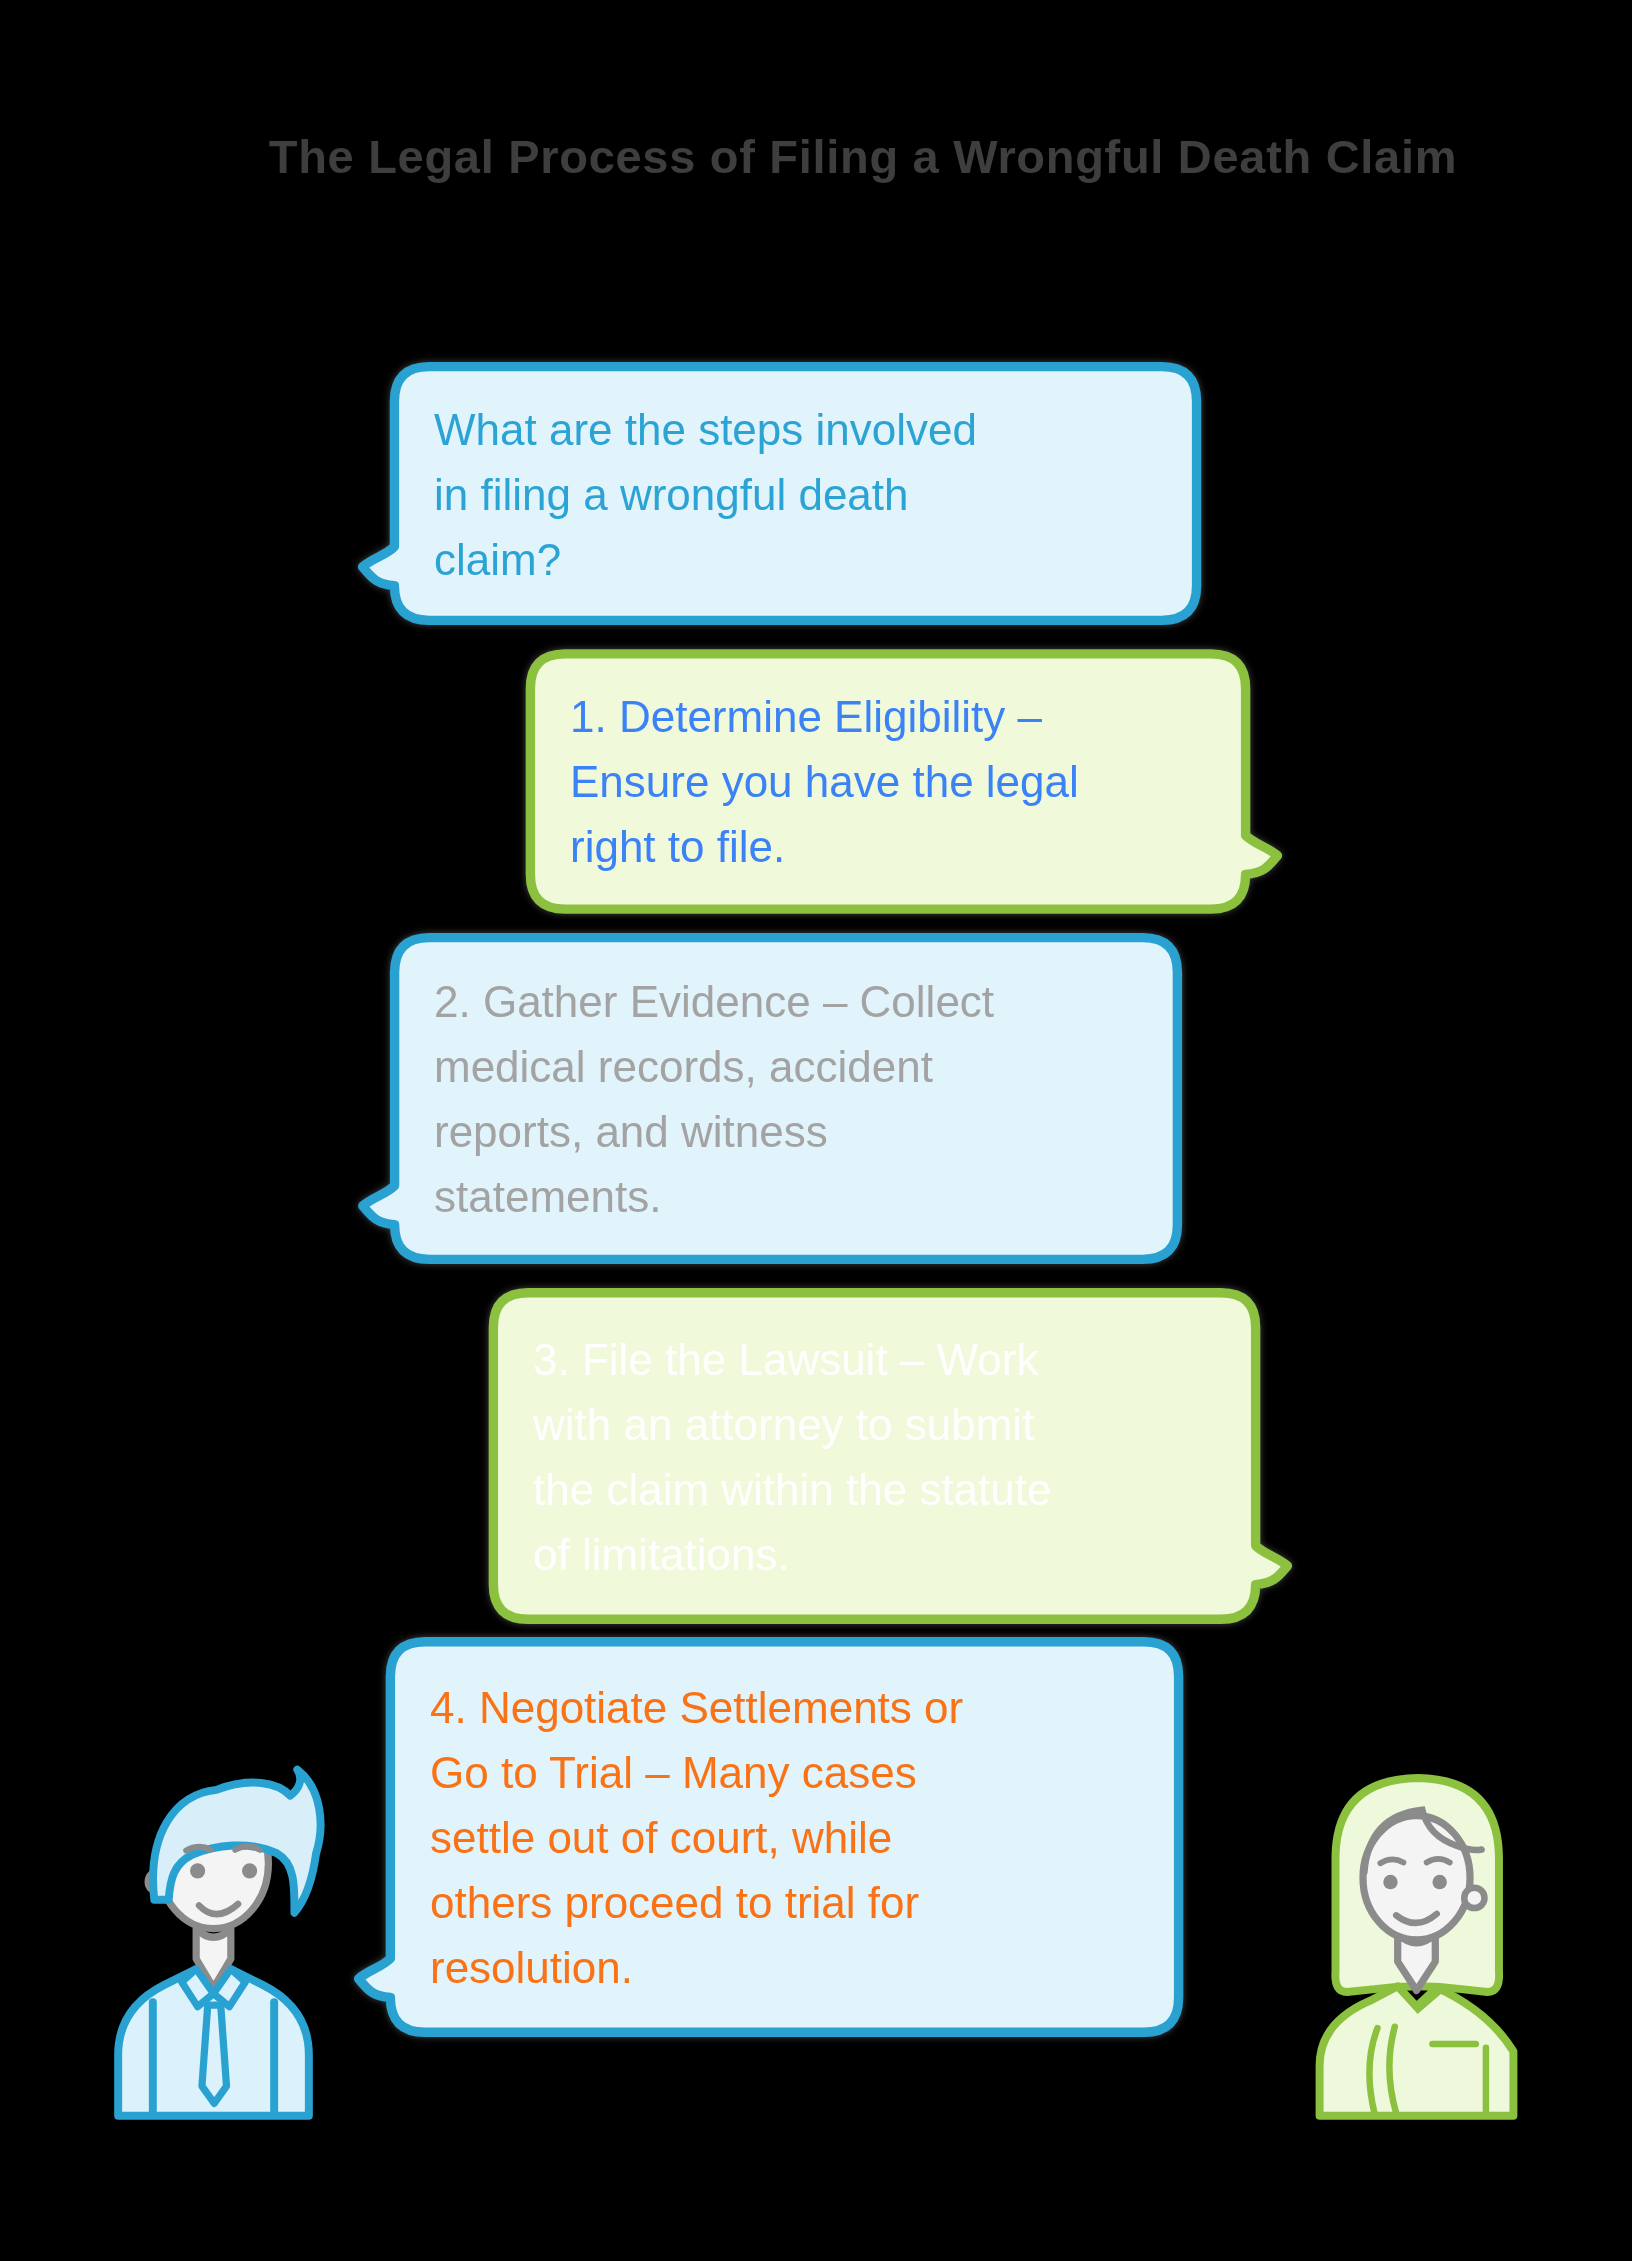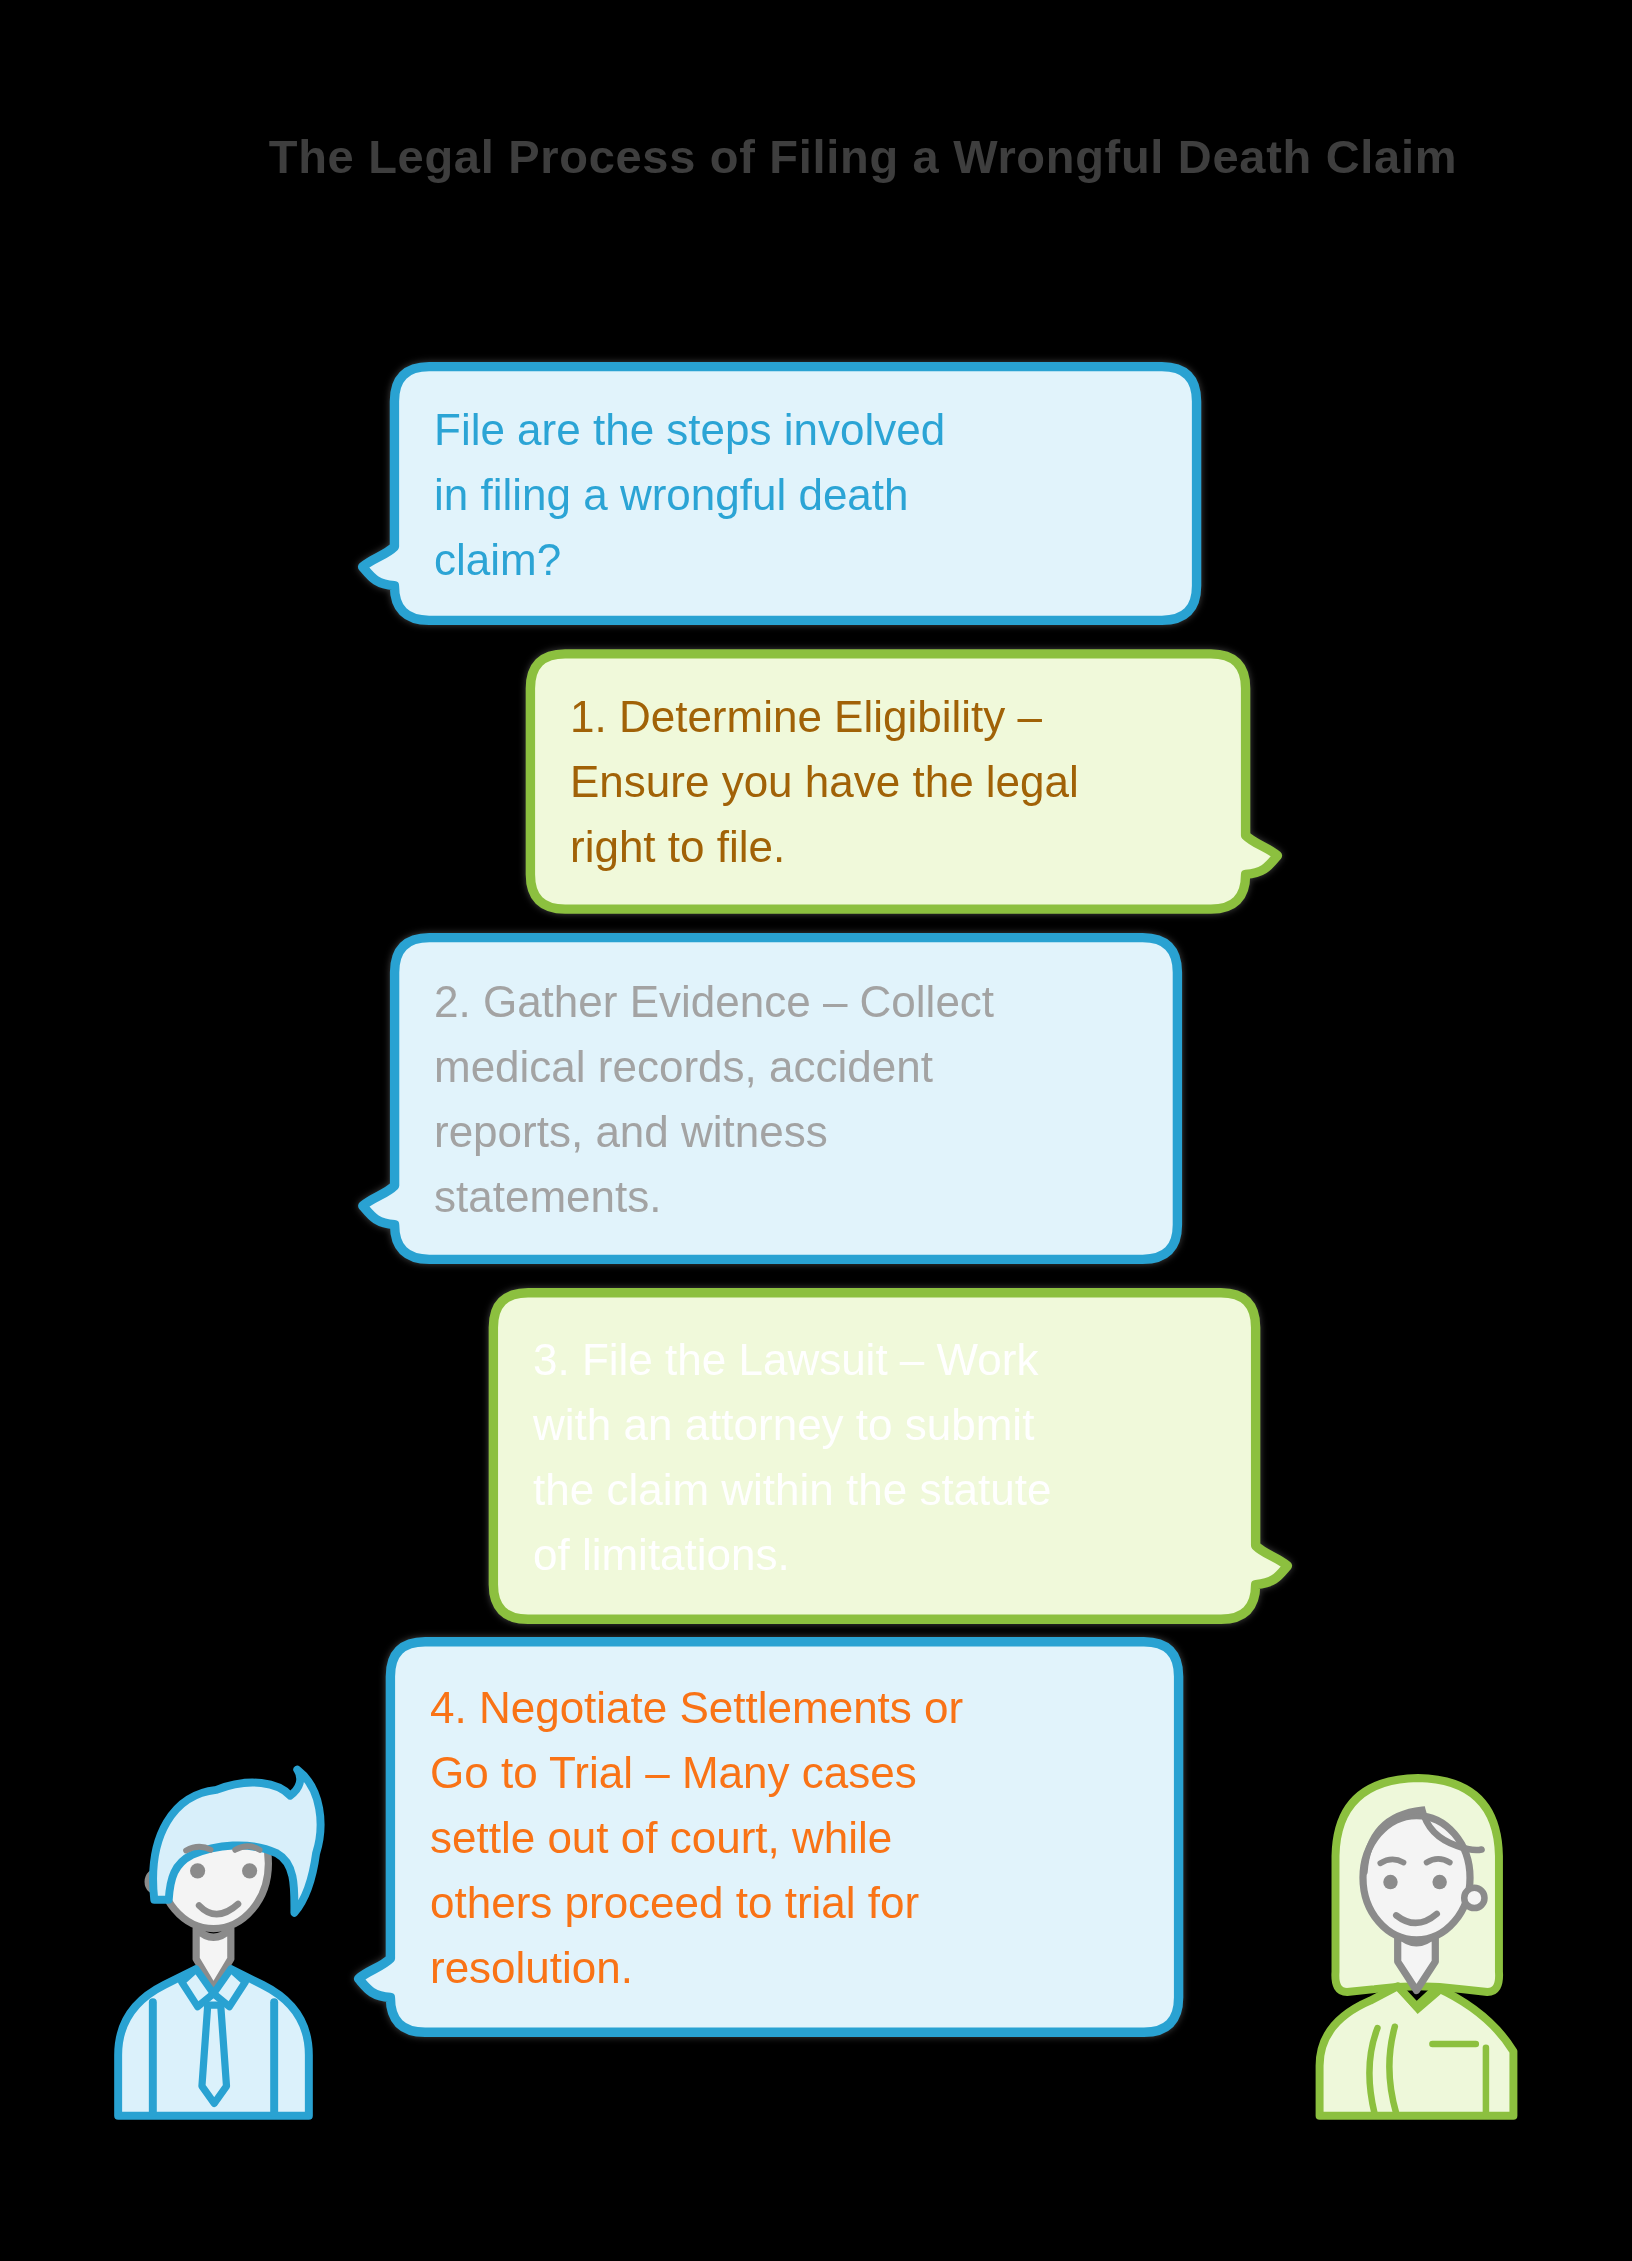--- a/index.html
+++ b/index.html
@@ -36,33 +36,33 @@
 
 <div class="title" style="color: rgb(62, 62, 62);">The Legal Process of Filing a Wrongful Death Claim</div>
 
 <div class="bubble" style="left:394px;top:367px;width:802px;height:254px">
     <svg class="bubble-shape" width="889" height="271" viewBox="-60 -12 1230 375">
       <path d="M48 0 H1062 Q1110 0 1110 48 V303 Q1110 351 1062 351 H48 Q0 351 0 303
          C-26 301 -32 291 -44 277
          C-30 265 -12 261 0 249
          V48 Q0 0 48 0 Z" fill="#e1f3fb" stroke="#29a2d2" stroke-width="13" stroke-linejoin="round"></path>
     </svg>
-  <div class="bubble-text" style="color: rgb(43, 164, 213);">File are the steps involved
+  <div class="bubble-text" style="color: rgb(43, 164, 213);">What are the steps involved
 in filing a wrongful death
 claim?</div>
 </div>
 
 <div class="bubble" style="left:530px;top:654px;width:715px;height:255px">
     <svg class="bubble-shape" width="802" height="273" viewBox="-60 -12 1109 377">
       <path d="M48 0 H941 Q989 0 989 48 V251
          C1001 263 1019 267 1033 279
          C1021 293 1015 303 989 305
          V305 Q989 353 941 353 H48 Q0 353 0 305 V48 Q0 0 48 0 Z" fill="#f0f9da" stroke="#8cc03f" stroke-width="13" stroke-linejoin="round"></path>
     </svg>
-  <div class="bubble-text" style="color: #a16207;">1. Determine Eligibility –
+  <div class="bubble-text" style="color: #3b82f6;">1. Determine Eligibility –
 Ensure you have the legal
 right to file.</div>
 </div>
 
 <div class="bubble" style="left:394px;top:938px;width:783px;height:322px">
     <svg class="bubble-shape" width="870" height="339" viewBox="-60 -12 1203 469">
       <path d="M48 0 H1035 Q1083 0 1083 48 V397 Q1083 445 1035 445 H48 Q0 445 0 397
          C-26 395 -32 385 -44 371
          C-30 359 -12 355 0 343
          V48 Q0 0 48 0 Z" fill="#e1f3fb" stroke="#29a2d2" stroke-width="13" stroke-linejoin="round"></path>

